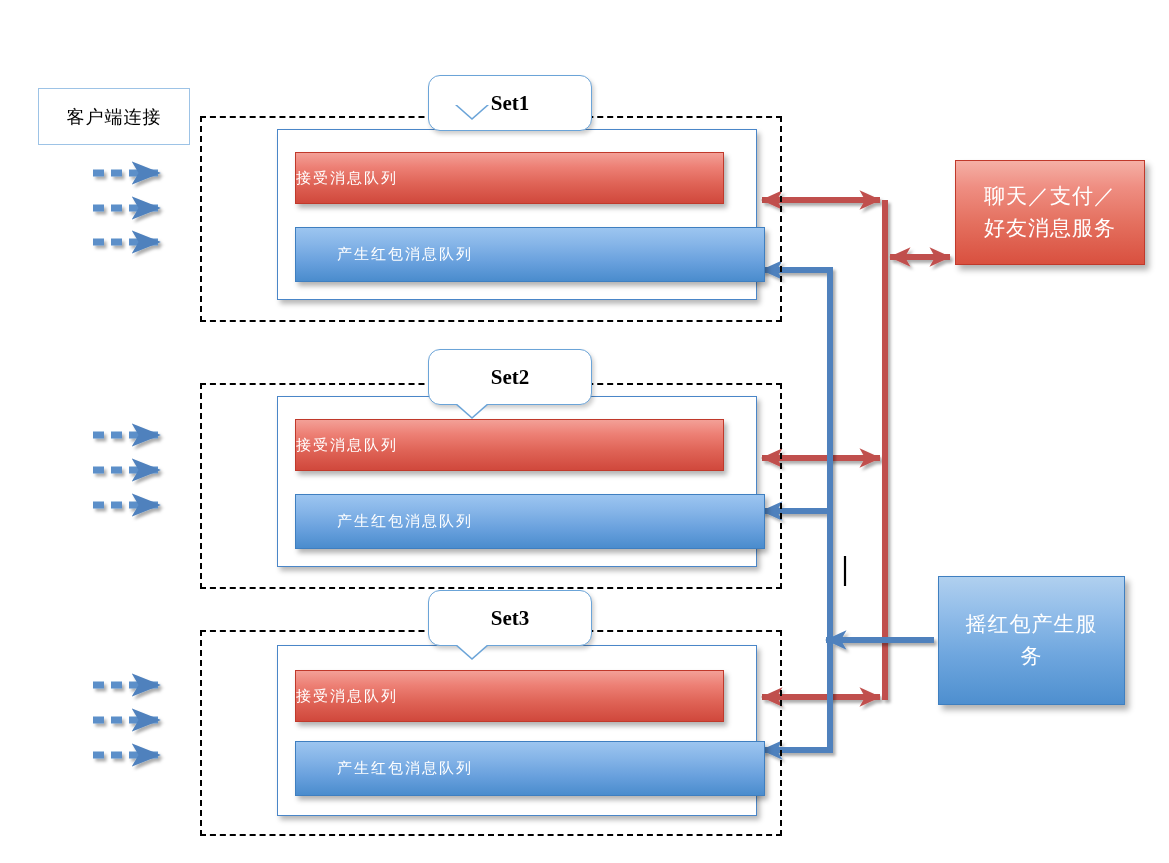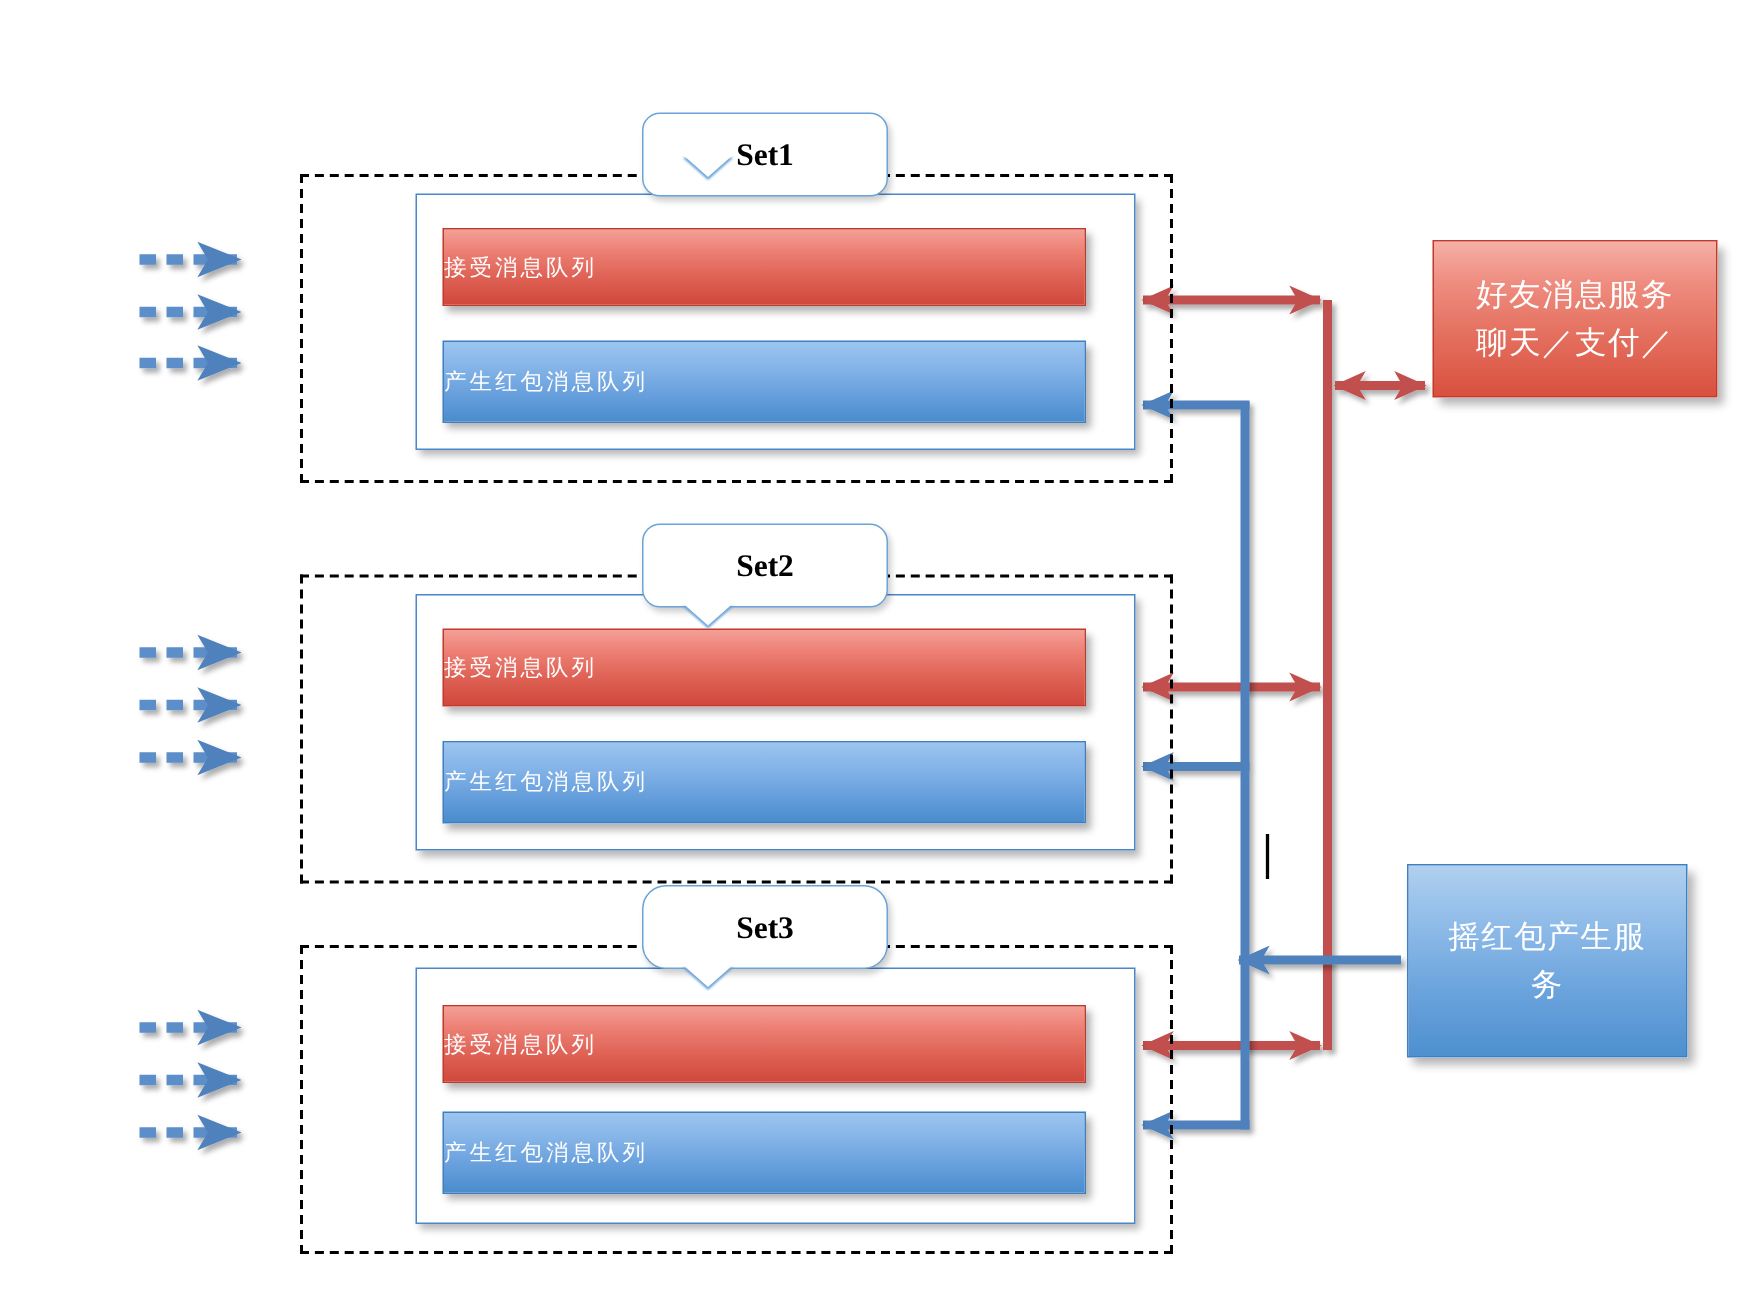--- a/index.html
+++ b/index.html
@@ -27,20 +27,21 @@
     color:#ffffff;font-size:15px;letter-spacing:2px;
     box-shadow:3px 4px 5px rgba(0,0,0,0.3);
   }
   .queue-red{
     background:linear-gradient(180deg,#f3a097 0%,#ed8075 28%,#df6356 62%,#d0483c 100%);
     border:1px solid #c0392b;
   }
   .queue-blue{
     background:linear-gradient(180deg,#9cc5f0 0%,#86b5e8 30%,#68a0dd 65%,#4a8ccd 100%);
     border:1px solid #3f7fc0;
+    padding-left:41px;
   }
 
   .callout{
     position:absolute;width:162px;height:54px;
     border:1.5px solid #6ba4d8;border-radius:12px;background:#ffffff;
     display:flex;align-items:center;justify-content:center;
     font-size:21px;font-weight:bold;color:#000;
     box-shadow:2px 3px 4px rgba(0,0,0,0.2);z-index:6;
   }
   .callout-tail{
@@ -125,20 +126,23 @@
       <line x1="833" y1="511" x2="762" y2="511" stroke="#4f81bd" stroke-width="6" marker-end="url(#blueArrowSolid)"></line>
 
       <line x1="833" y1="750" x2="762" y2="750" stroke="#4f81bd" stroke-width="6" marker-end="url(#blueArrowSolid)"></line>
 
       <line x1="934" y1="640" x2="826" y2="640" stroke="#4f81bd" stroke-width="6" marker-end="url(#blueArrowSolid)"></line>
     </g>
 
     <line x1="845" y1="556" x2="845" y2="586" stroke="#000000" stroke-width="2.2"></line>
   </svg>
 
+  <div class="client-label">
+    <span>客户端连接</span>
+  </div>
 
   <div class="set-dashed" style="left:200px;top:116px;width:578px;height:202px;"></div>
   <div class="set-inner" style="left:277px;top:129px;width:478px;height:169px;"></div>
   <div class="queue-bar queue-red" style="left:295px;top:152px;width:427px;height:50px;">
     <span>接受消息队列</span>
   </div>
   <div class="queue-bar queue-blue" style="left:295px;top:227px;width:427px;height:53px;">
     <span>产生红包消息队列</span>
   </div>
   <div class="callout" style="left:428px;top:50px;margin-top:25px;">
@@ -160,29 +164,29 @@
   <div class="callout-tail" style="left:455px;top:402px;"></div>
 
   <div class="set-dashed" style="left:200px;top:630px;width:578px;height:202px;"></div>
   <div class="set-inner" style="left:277px;top:645px;width:478px;height:169px;"></div>
   <div class="queue-bar queue-red" style="left:295px;top:670px;width:427px;height:50px;">
     <span>接受消息队列</span>
   </div>
   <div class="queue-bar queue-blue" style="left:295px;top:741px;width:427px;height:53px;">
     <span>产生红包消息队列</span>
   </div>
-  <div class="callout" style="left:428px;top:590px;border-radius:16px;">
+  <div class="callout" style="left:428px;top:590px;">
     <span>Set3</span>
   </div>
   <div class="callout-tail" style="left:455px;top:643px;"></div>
 
   <div class="service-box service-red" style="left:955px;top:160px;width:190px;height:105px;">
     <div>
+      <div>聊天／支付／</div>
       <div>好友消息服务</div>
-      <div>聊天／支付／</div>
     </div>
   </div>
 
   <div class="service-box service-blue" style="left:938px;top:576px;width:187px;height:129px;font-family:Liberation Serif, serif;">
     <div>
       <div>摇红包产生服</div>
       <div>务</div>
     </div>
   </div>
 

